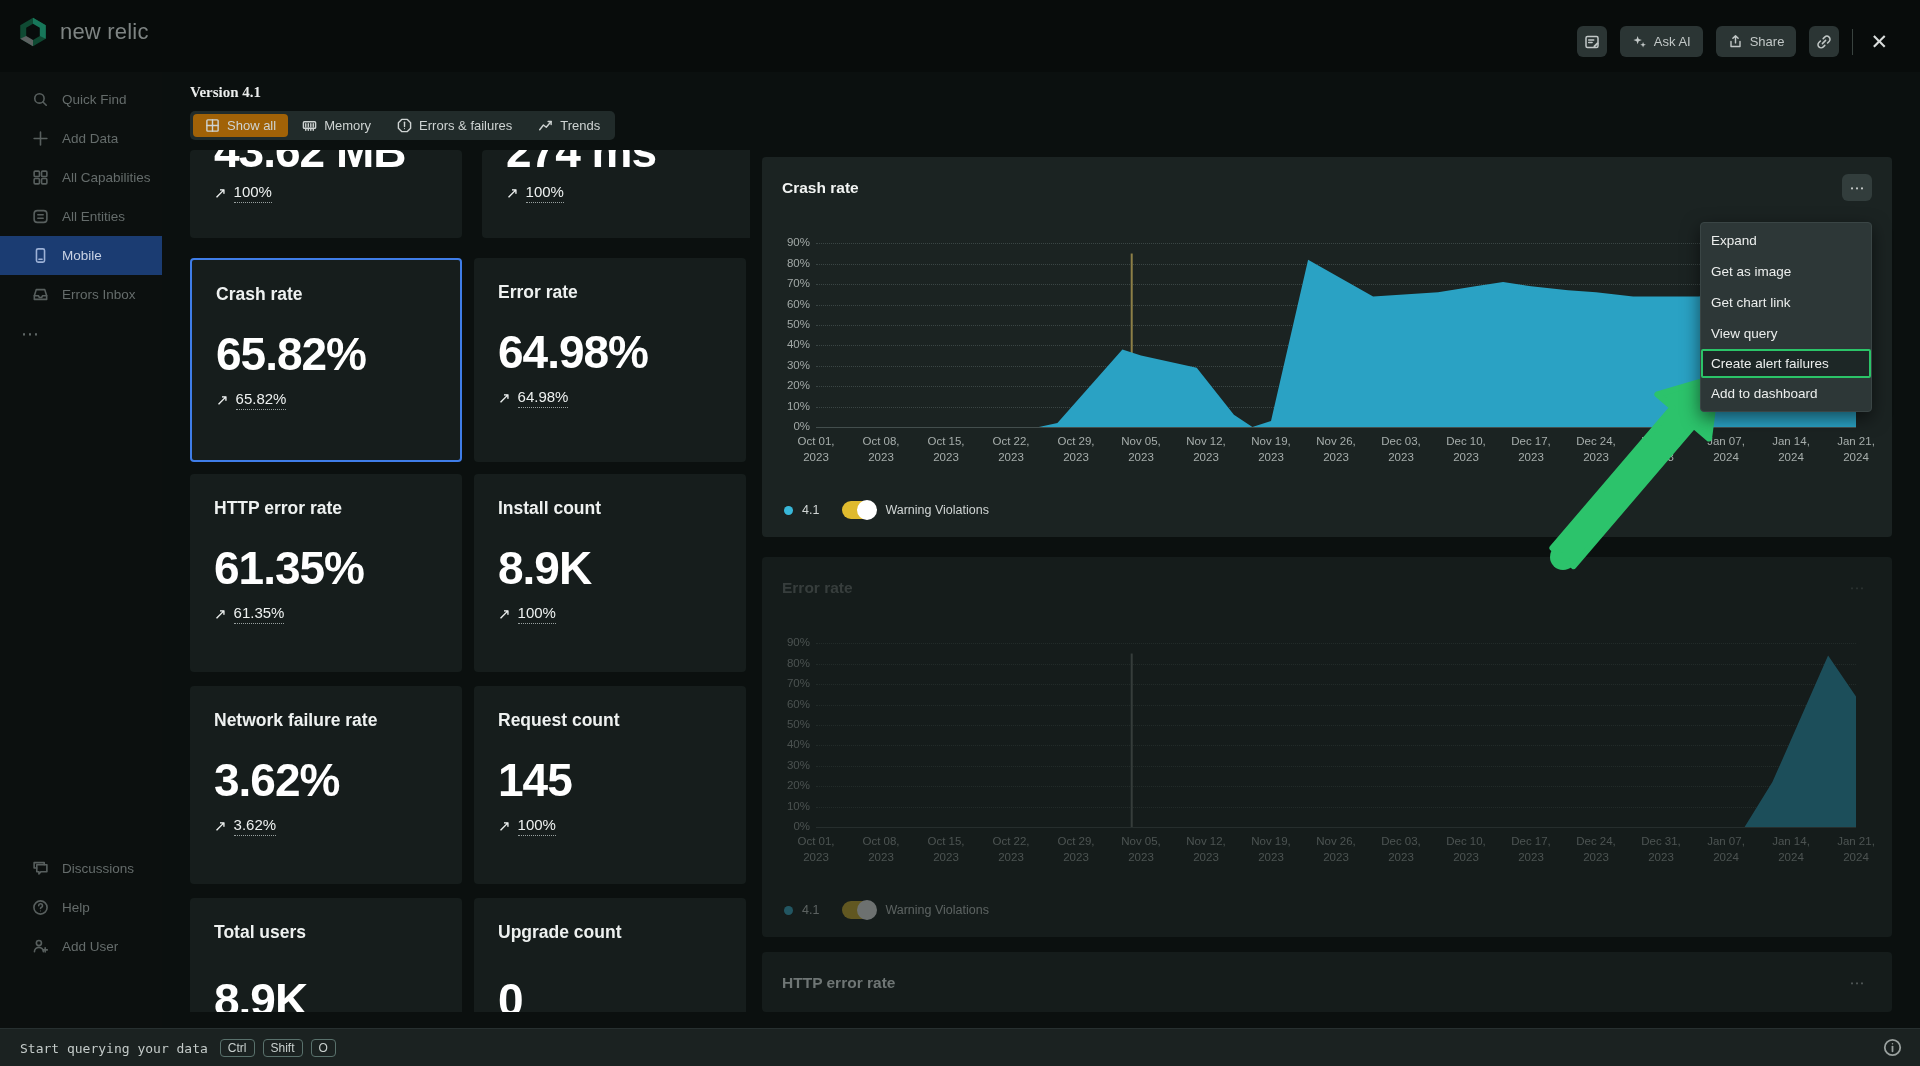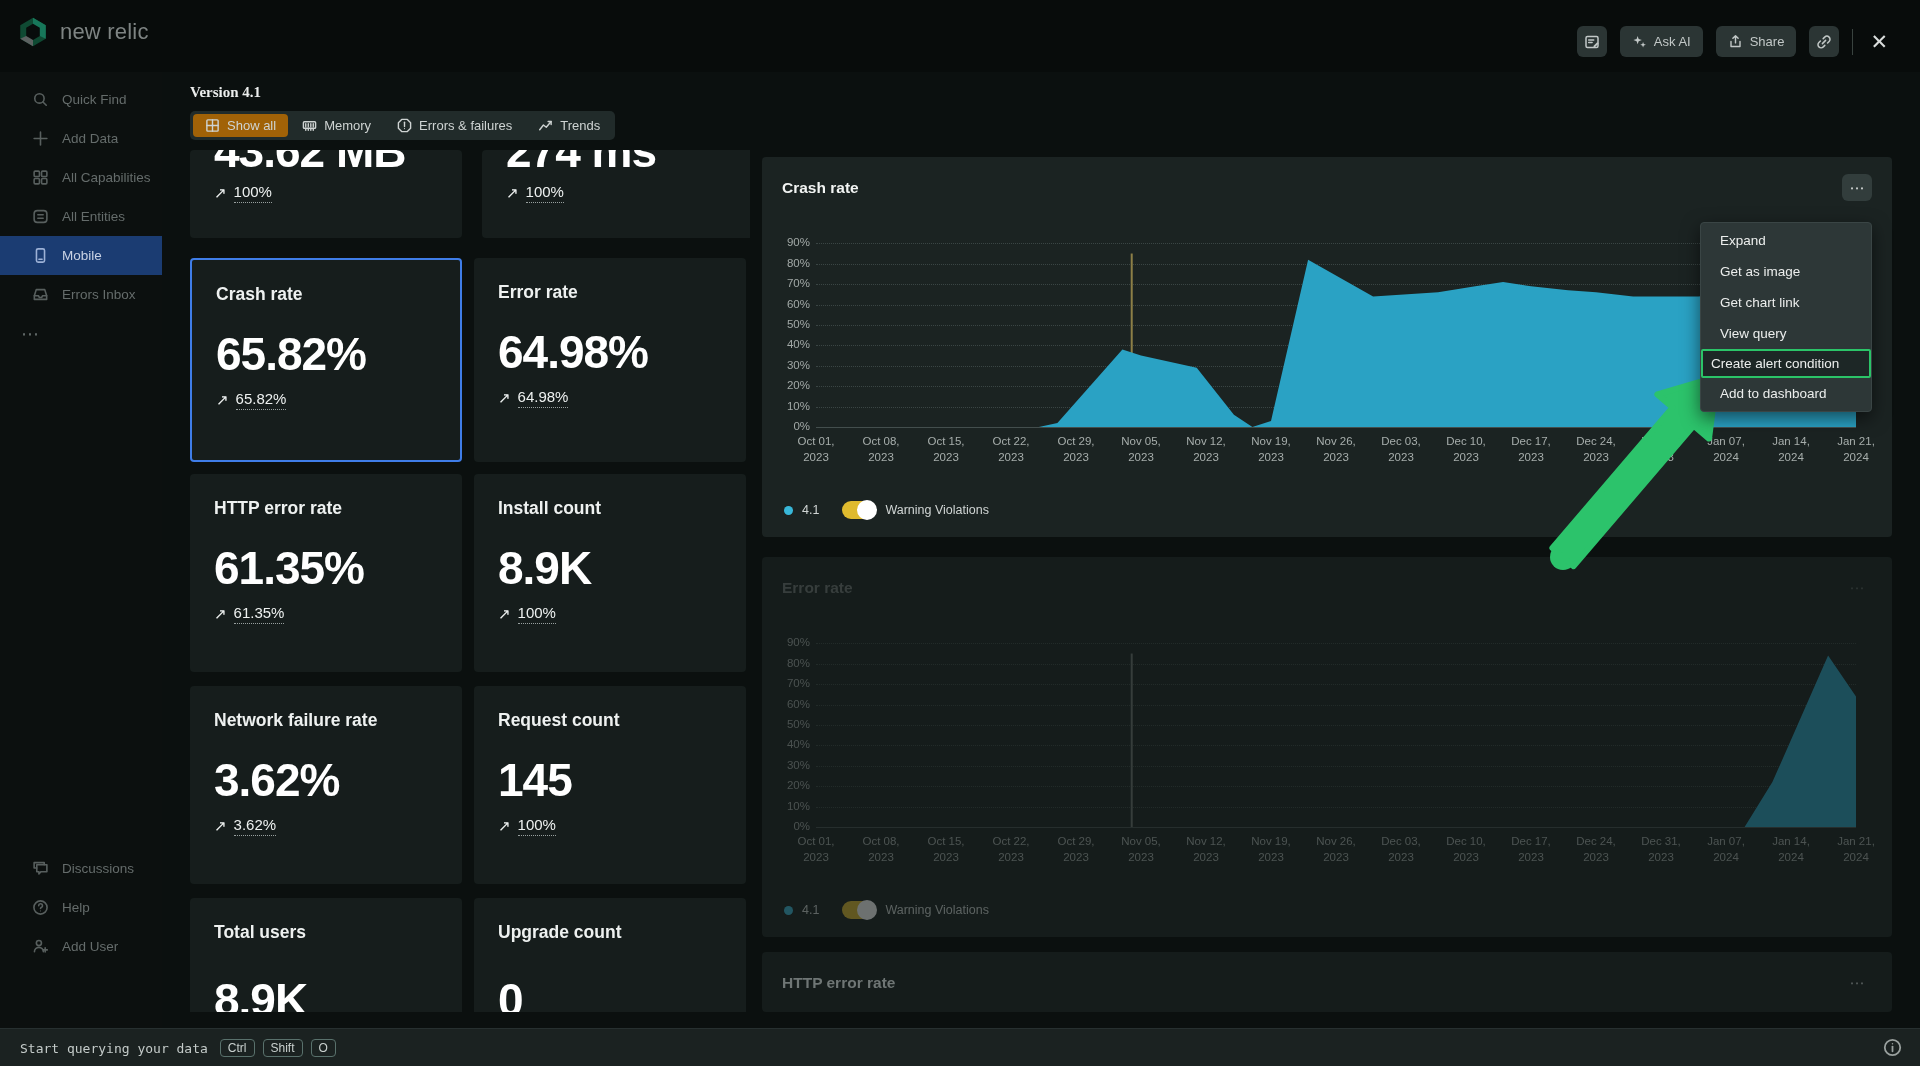--- a/index.html
+++ b/index.html
@@ -74,21 +74,21 @@
           font-size:12.5px;color:#d0d5d4;}
   .legend .dot{width:9px;height:9px;border-radius:50%;background:#38b7d9;}
   .legend .ser{margin-right:14px;}
   .toggle{width:34px;height:18px;border-radius:9px;background:#dfba2e;position:relative;display:inline-block;cursor:pointer;}
   .knob{position:absolute;right:-1px;top:-1px;width:20px;height:20px;background:#fff;border-radius:50%;}
   .dim-wrap{opacity:.38;}
 
   
   .menu{position:absolute;left:1700px;top:222px;width:172px;background:#2d3737;border:1px solid #3a4545;
         border-radius:4px;box-shadow:0 6px 18px rgba(0,0,0,.55);z-index:30;padding:2px 0;box-sizing:border-box;}
-  .menu-item{height:31px;display:flex;align-items:center;padding:0 19px;font-size:13.5px;color:#eceeed;
+  .menu-item{height:31px;display:flex;align-items:center;padding:0 10px;font-size:13.5px;color:#eceeed;
              cursor:pointer;box-sizing:border-box;}
   .menu-item.highlighted{border:2.5px solid #2bc468;background:#1d2726;border-radius:2px;height:29px;padding:0 8px;}
   .arrow-svg{position:absolute;left:1545px;top:352px;z-index:20;}
   .arrow-svg path{fill:#2cc36b;stroke:#2cc36b;stroke-width:6;stroke-linejoin:round;}
   .arrow-svg circle{fill:#2cc36b;}
 
   
   .bottombar{position:absolute;left:0;top:1028px;width:1920px;height:38px;background:#1b2221;
              border-top:1px solid #273030;z-index:40;display:flex;align-items:center;}
   .hint{margin-left:20px;font-family:"DejaVu Sans Mono",monospace;font-size:13px;color:#c4cbc9;}
@@ -588,21 +588,21 @@
   <svg class="arrow-svg" width="200" height="230" viewBox="0 0 200 230">
     <circle cx="18" cy="205" r="13"></circle>
     <path d="M7.4 195.9 L127.6 55.4 L112.4 42.4 L172 25 L164 86.6 L148.8 73.6 L28.6 214.1 Z"></path>
   </svg>
 
   <div class="menu">
     <div class="menu-item">Expand</div>
     <div class="menu-item">Get as image</div>
     <div class="menu-item">Get chart link</div>
     <div class="menu-item">View query</div>
-    <div class="menu-item highlighted">Create alert condition</div>
+    <div class="menu-item highlighted">Create alert failures</div>
     <div class="menu-item">Add to dashboard</div>
   </div>
 
   <div class="bottombar">
     <span class="hint">Start querying your data</span>
     <span class="keys">
       <span class="key">Ctrl</span>
       <span class="key">Shift</span>
       <span class="key">O</span>
     </span>

